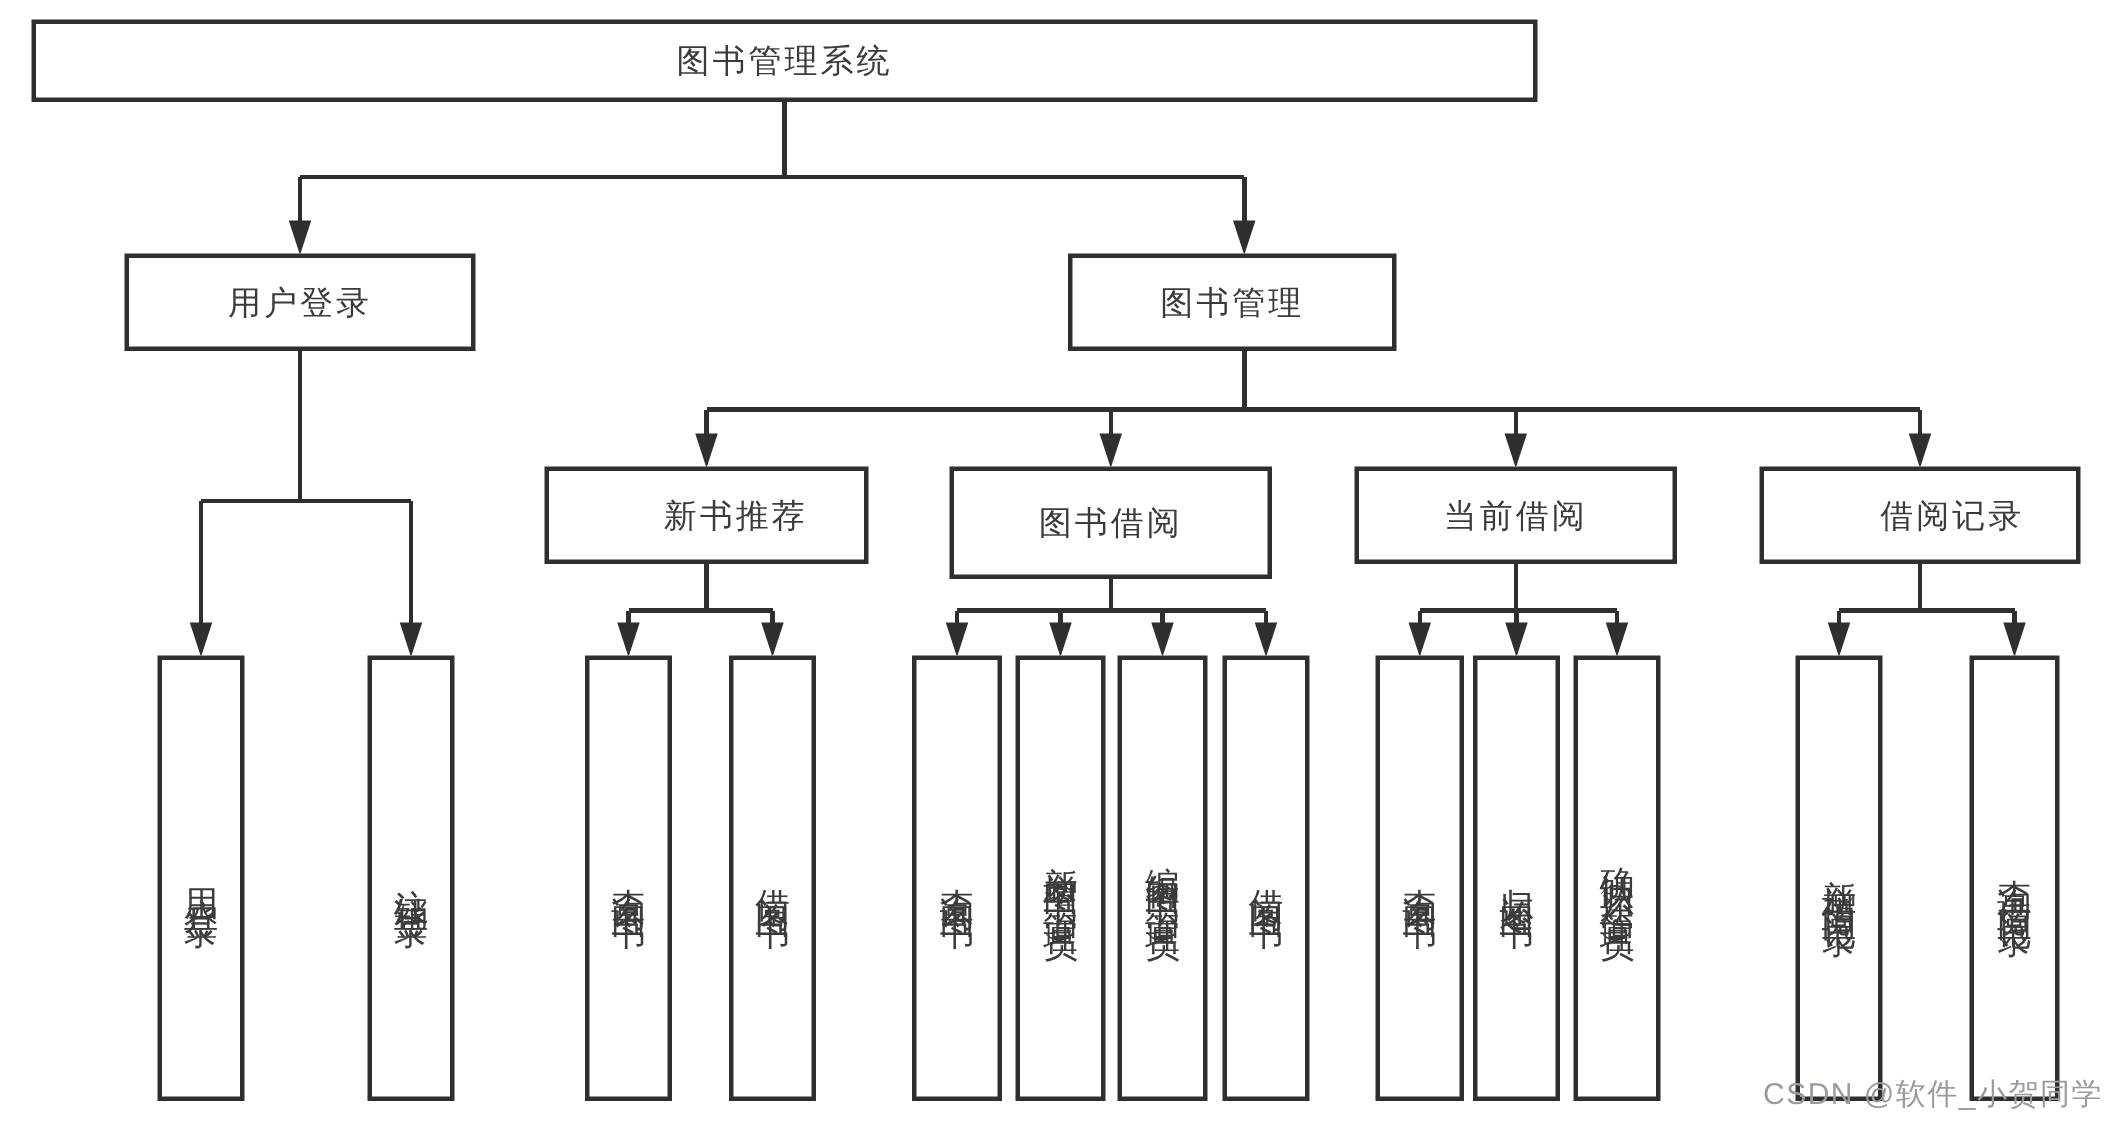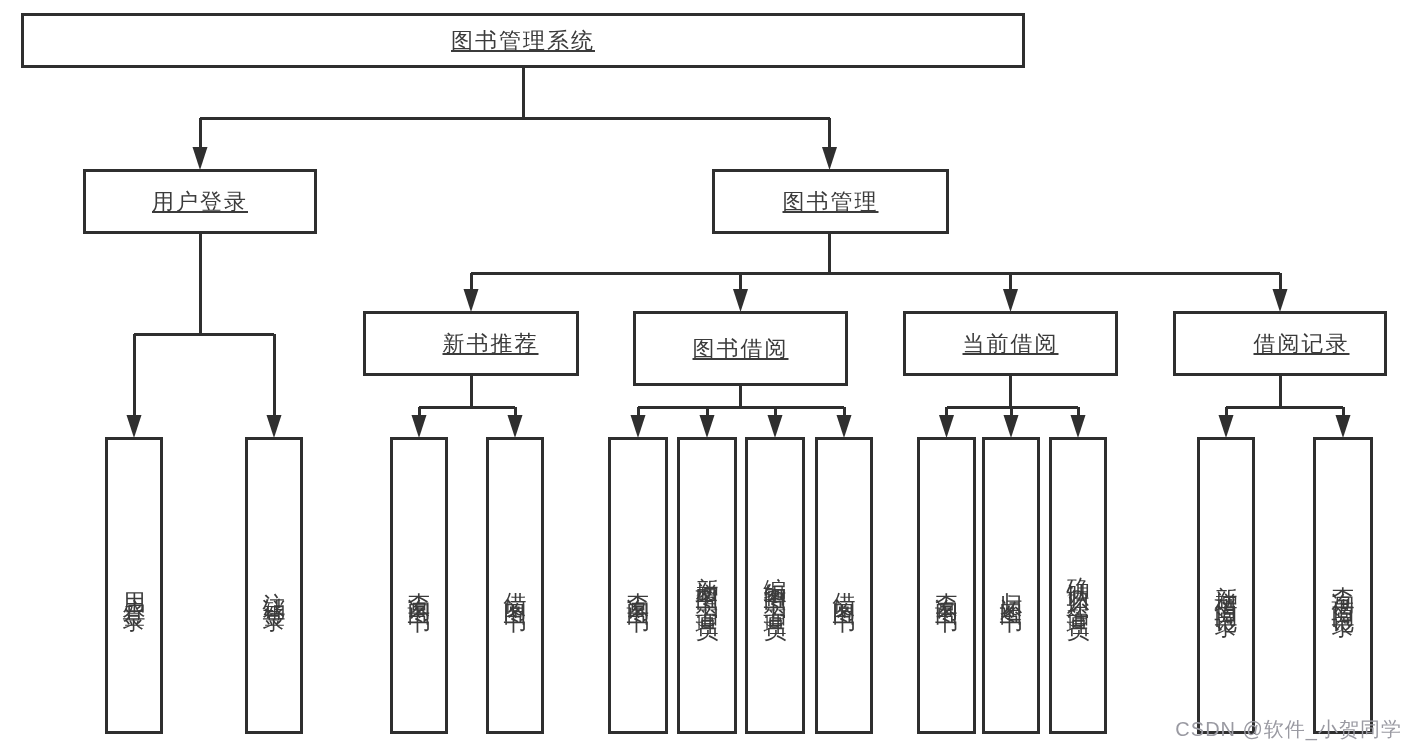--- a/index.html
+++ b/index.html
@@ -7,21 +7,21 @@
     position:relative;width:1405px;height:747px;background:var(--bg,#ffffff);
     font-family:"Liberation Sans","DejaVu Sans",sans-serif;overflow:hidden;
   }
   #edges{position:absolute;left:0;top:0;width:1405px;height:747px;}
   .node{
     position:absolute;box-sizing:border-box;background:#ffffff;
     border:3px solid var(--line,#2f2f2f);
     display:flex;align-items:center;justify-content:center;
     color:var(--text,#3b3b3b);
   }
-  .node.h span{font-size:22px;letter-spacing:2px;white-space:nowrap;text-decoration:underline;}
+  .node.h span{font-size:22px;letter-spacing:2px;white-space:nowrap;}
   .node.v span{
     writing-mode:vertical-rl;text-orientation:upright;
     font-size:23px;letter-spacing:6px;line-height:1;
   }
   .watermark{
     position:absolute;top:716px;right:3px;
     font-size:20px;letter-spacing:1px;
     color:var(--wm,#9a9aa2);white-space:nowrap;z-index:5;
   }
 </style>
@@ -89,21 +89,21 @@
     </div>
     <div class="node h" style="left: 83px; top: 169px; width: 234px; height: 65px;">
       <span>用户登录</span>
     </div>
     <div class="node v" style="left: 105px; top: 437px; width: 58px; height: 297px;">
       <span>用户登录</span>
     </div>
     <div class="node v" style="left: 245px; top: 437px; width: 58px; height: 297px;">
       <span>注销登录</span>
     </div>
-    <div class="node h" style="left: 712px; top: 169px; width: 237px; height: 65px; text-align: center;">
+    <div class="node h" style="left: 712px; top: 169px; width: 219px; height: 65px; text-align: center;">
       <span>图书管理</span>
     </div>
     <div class="node h" style="left: 363px; top: 311px; width: 216px; height: 65px; padding-left: 39px;">
       <span>新书推荐</span>
     </div>
     <div class="node v" style="left: 390px; top: 437px; width: 58px; height: 297px;">
       <span>查询图书</span>
     </div>
     <div class="node v" style="left: 486px; top: 437px; width: 58px; height: 297px;">
       <span>借阅图书</span>

